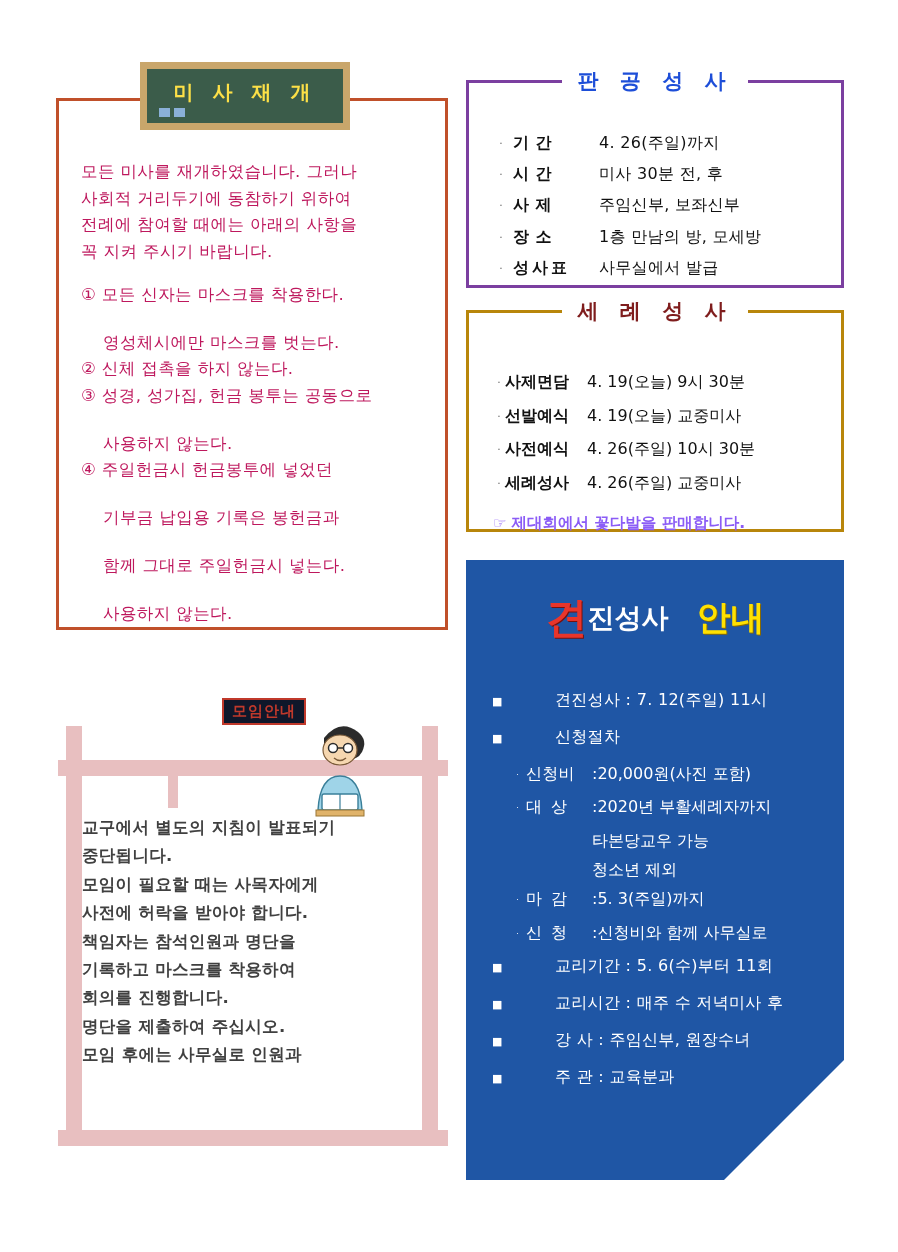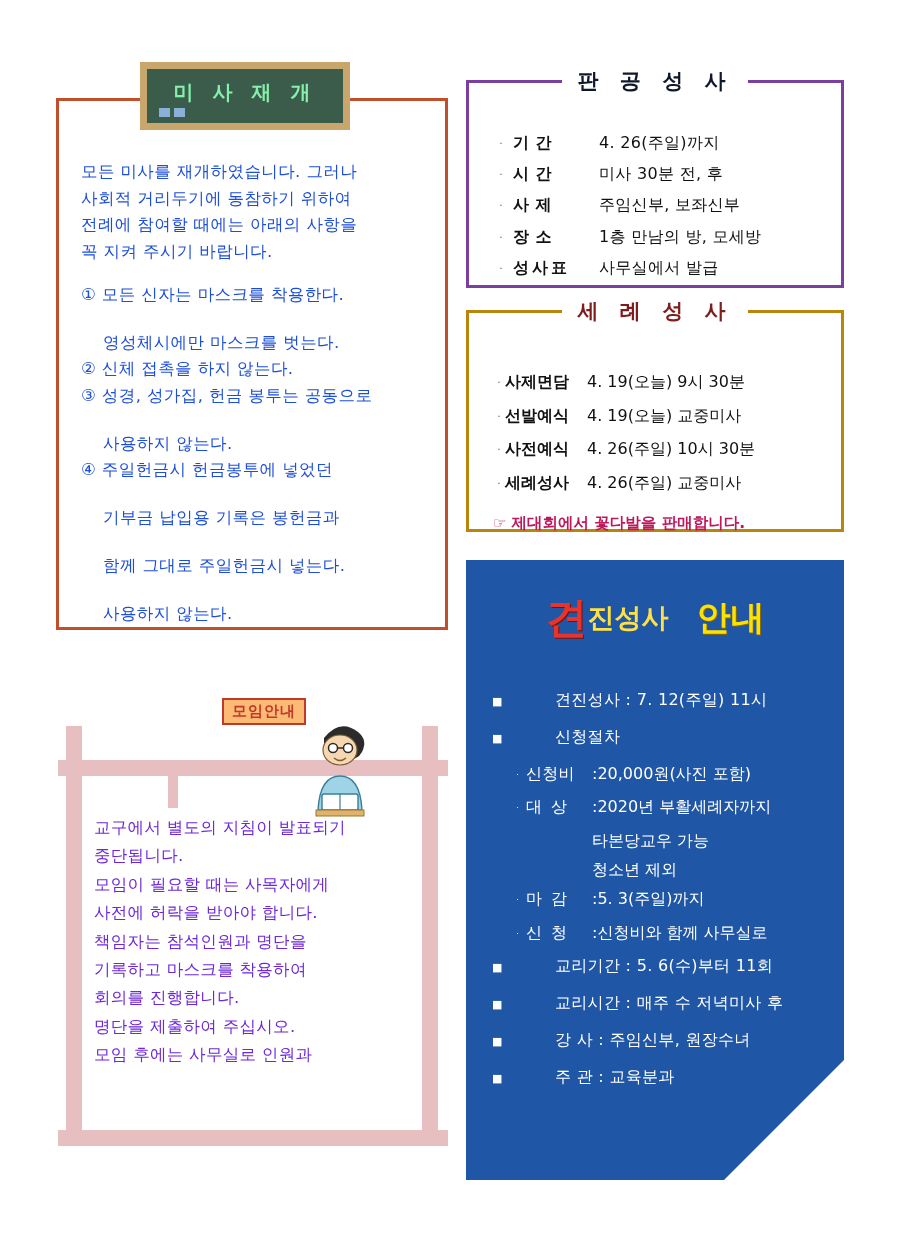--- a/index.html
+++ b/index.html
@@ -37,21 +37,21 @@
     width: 210px;
     height: 68px;
     background: #3b5c4a;
     border: 7px solid #c9a66b;
     box-sizing: border-box;
     display: flex;
     align-items: center;
     justify-content: center;
   }
   .chalk-title {
-    color: #86efac;
+    color: #fde047;
     font-size: 20px;
     font-weight: bold;
     letter-spacing: 6px;
     margin-top: -8px;
   }
   .chalk-marks {
     position: absolute;
     left: 12px;
     bottom: 6px;
     display: flex;
@@ -63,21 +63,21 @@
     height: 9px;
     background: #8ab0d8;
   }
   .mass-body {
     position: absolute;
     left: 22px;
     top: 58px;
     right: 14px;
     font-size: 16.5px;
     line-height: 1.62;
-    color: #1d4ed8;
+    color: #be185d;
     letter-spacing: 0.4px;
   }
   .mass-body p { margin: 0; }
   .mass-body .gap { height: 16px; }
   .mass-body .ind { padding-left: 22px; margin-top: 21px; }
 
   
   .confession-panel {
     position: absolute;
     left: 466px;
@@ -95,21 +95,21 @@
     text-align: center;
   }
   .panel-title {
     display: inline-block;
     background: #ffffff;
     padding: 0 16px;
     font-size: 21px;
     font-weight: bold;
     letter-spacing: 7px;
   }
-  .purple-title { color: #0f172a; }
+  .purple-title { color: #1d4ed8; }
   .gold-title { color: #7f1d1d; }
   .conf-list {
     position: absolute;
     left: 26px;
     top: 44px;
     right: 12px;
     font-size: 16px;
     line-height: 1.95;
     color: #111;
   }
@@ -141,21 +141,21 @@
     right: 10px;
     font-size: 16px;
     line-height: 2.1;
     color: #111;
   }
   .bap-row { display: flex; align-items: baseline; }
   .bap-bullet { width: 12px; font-size: 13px; }
   .bap-key { font-weight: bold; width: 82px; display: inline-block; }
   .bap-note {
     margin-top: 8px;
-    color: #be185d;
+    color: #8b5cf6;
     font-weight: bold;
     font-size: 15.5px;
   }
   .bap-note .hand { font-size: 15px; margin-right: 5px; }
 
   
   .confirm-panel {
     position: absolute;
     left: 466px;
     top: 560px;
@@ -181,21 +181,21 @@
     text-align: center;
     font-weight: bold;
   }
   .ch-big {
     color: #e8352b;
     font-size: 42px;
     vertical-align: middle;
     text-shadow: 1px 1px 0 #7a0f0a;
   }
   .ch-mid {
-    color: #fde047;
+    color: #ffffff;
     font-size: 27px;
     vertical-align: middle;
   }
   .ch-yellow {
     color: #ffe100;
     font-size: 34px;
     vertical-align: middle;
     margin-left: 28px;
     text-shadow: 1px 1px 0 #8a6b00;
   }
@@ -240,38 +240,39 @@
     position: absolute;
     background: #e8bfc0;
     top: 0;
     width: 16px;
     height: 420px;
   }
   .meet-sign {
     position: absolute;
     left: 164px;
     top: -28px;
-    background: #fdba74;
+    background: #0f172a;
     border: 2px solid #c0392b;
     padding: 2px 8px;
     font-size: 15px;
     font-weight: bold;
     color: #c0392b;
     letter-spacing: 1px;
     z-index: 5;
   }
   .meet-body {
     position: absolute;
-    left: 36px;
+    left: 24px;
     top: 88px;
     right: 16px;
     font-size: 16.5px;
     line-height: 1.72;
-    color: #6d28d9;
+    color: #404040;
     letter-spacing: 0.3px;
+    font-weight: bold;
   }
   .meet-body p { margin: 0; }
 
   
   .person {
     position: absolute;
     left: 236px;
     top: -12px;
     width: 92px;
     height: 110px;

